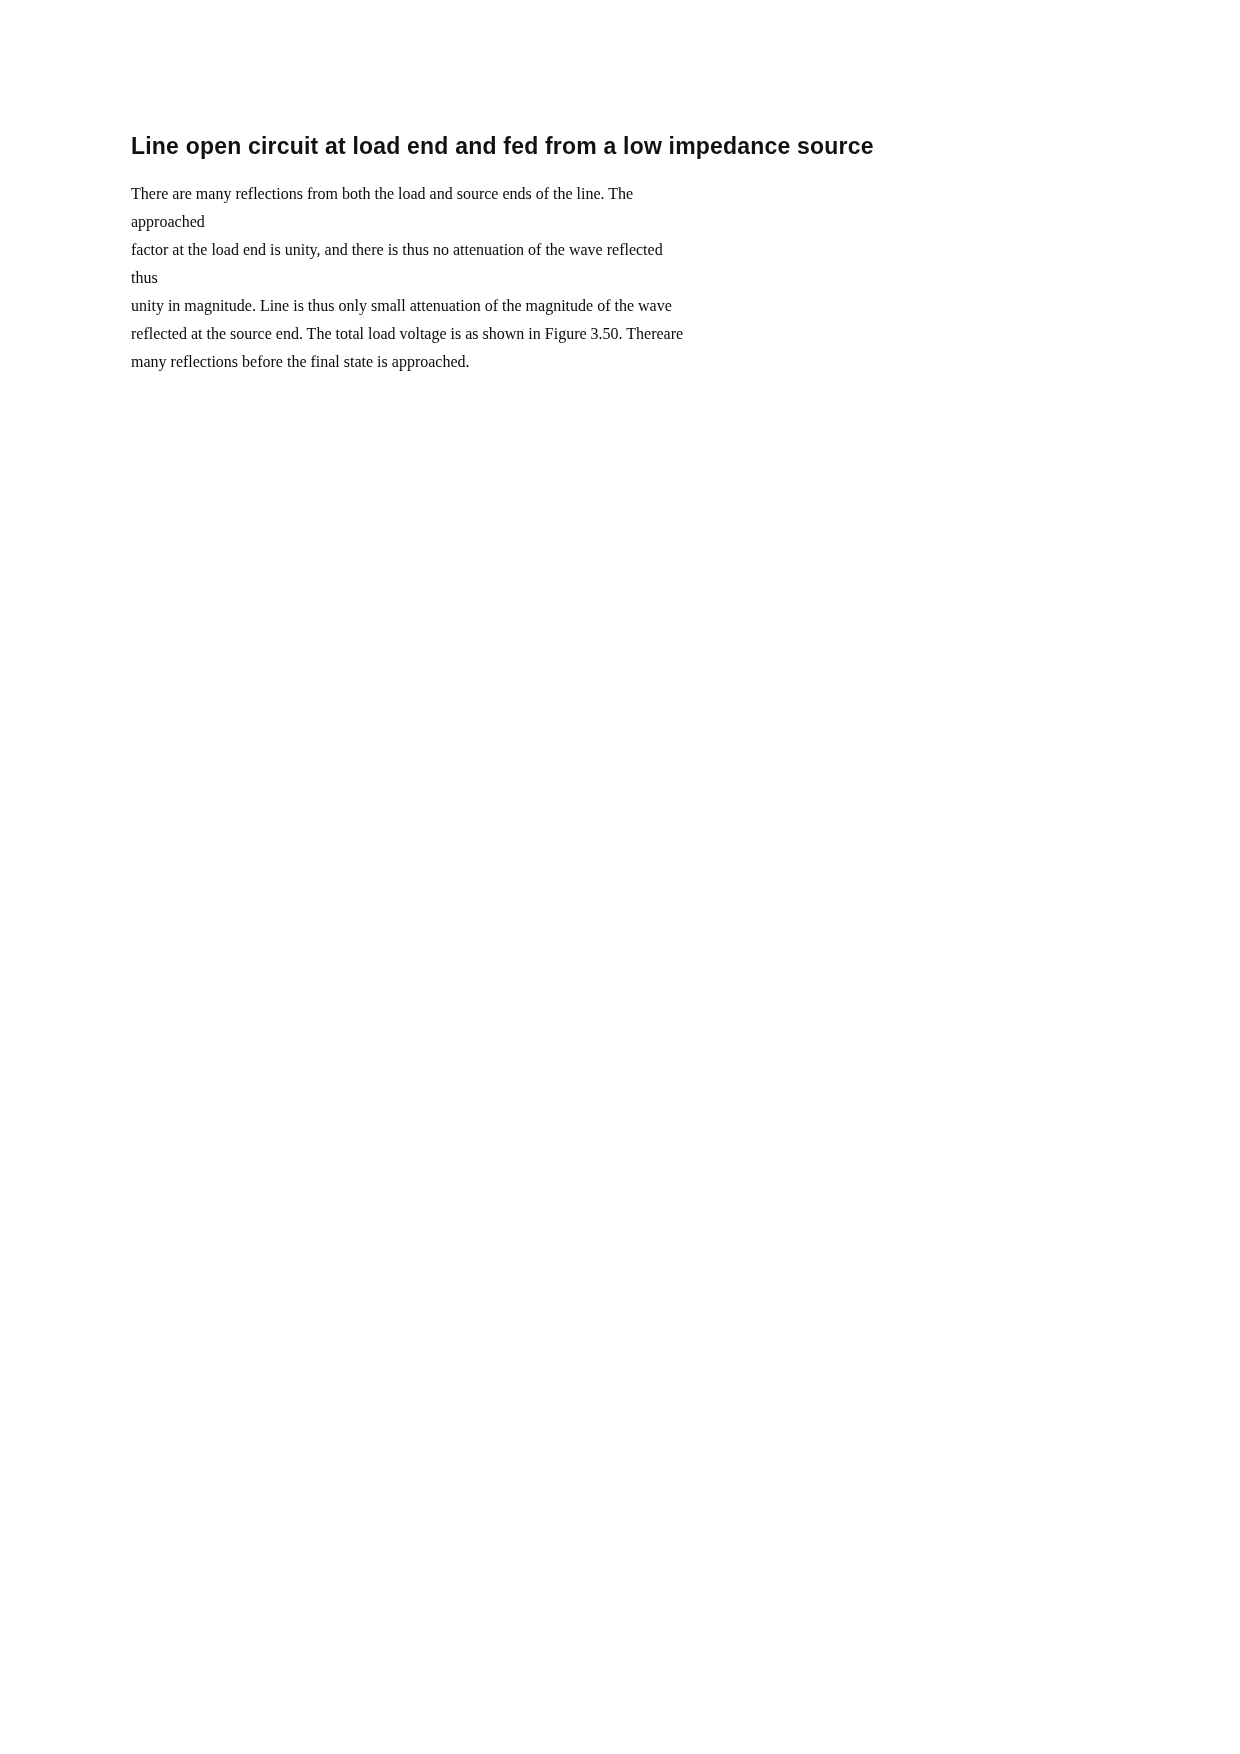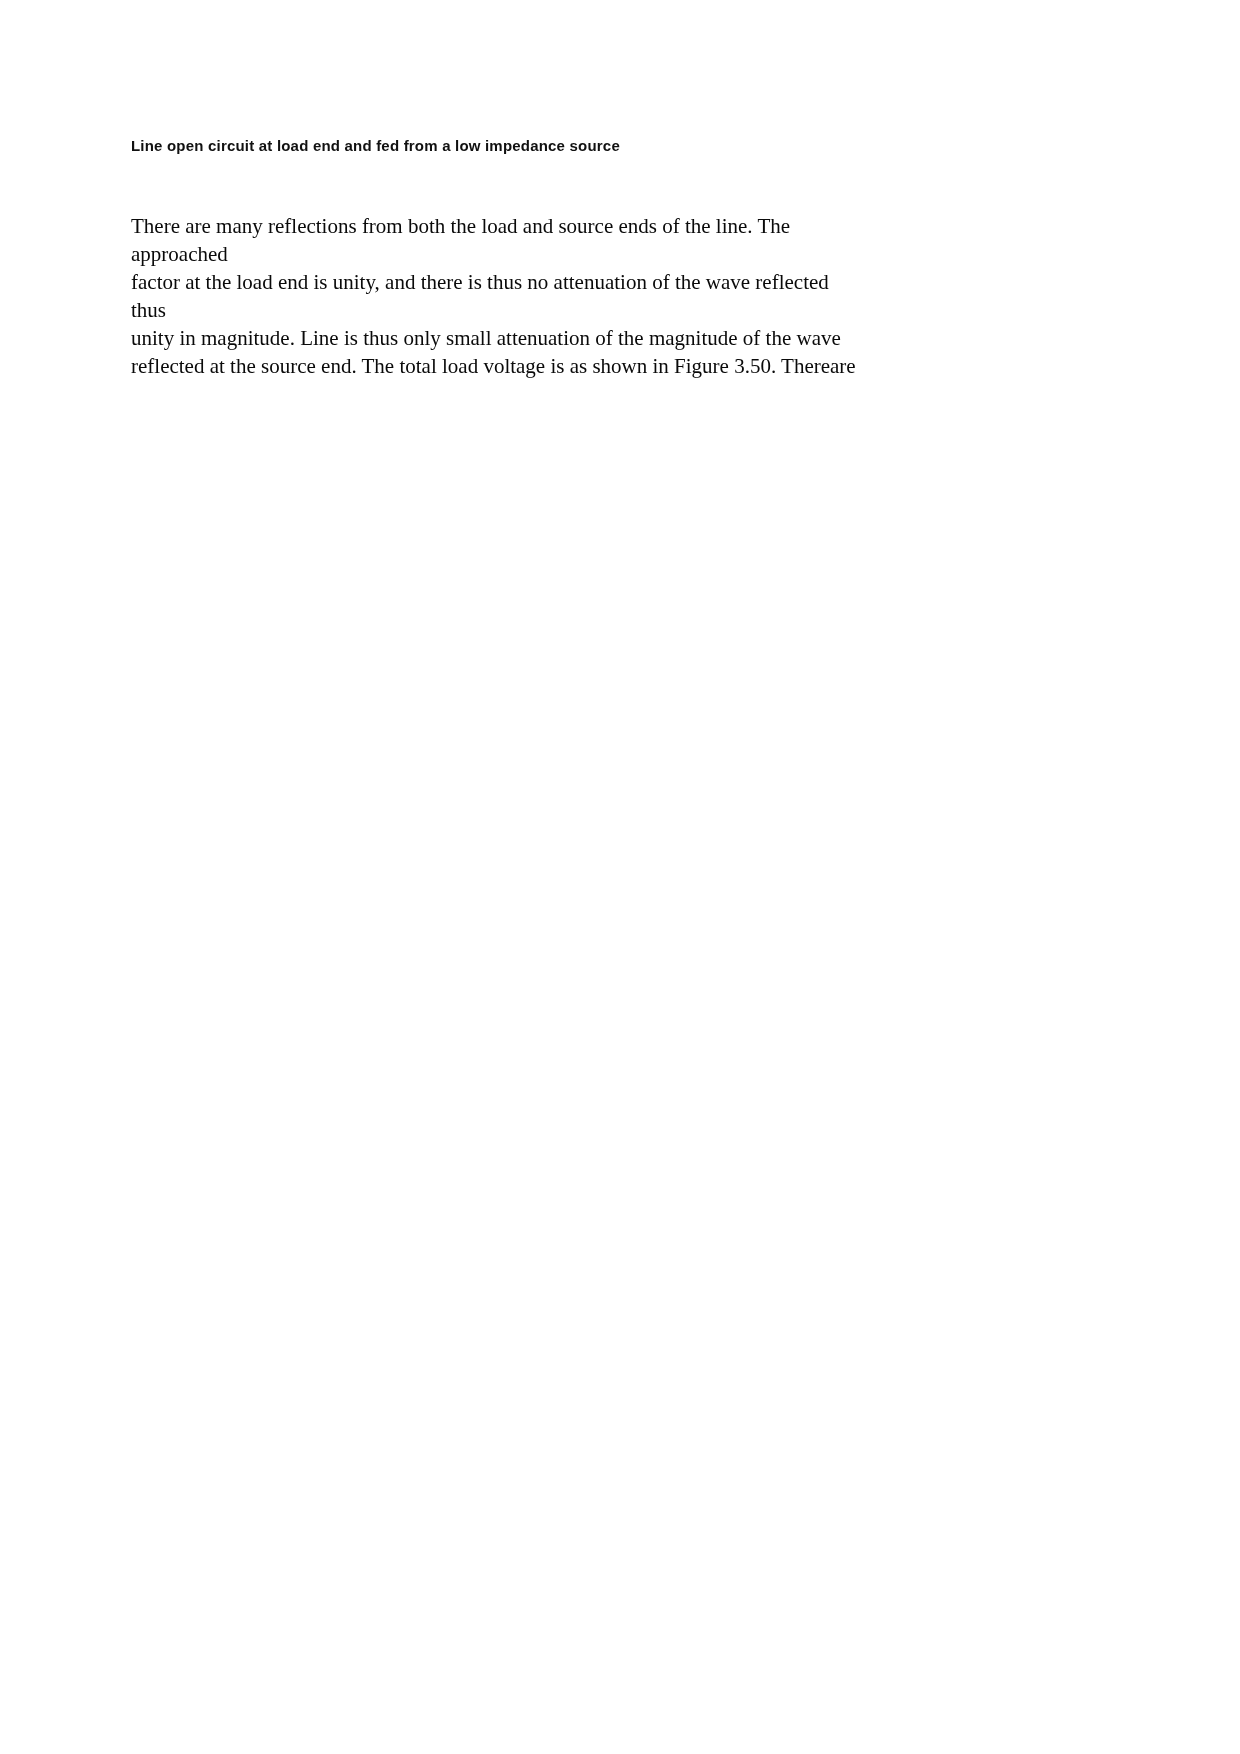--- a/index.html
+++ b/index.html
@@ -16,44 +16,45 @@
   }
   .content {
     position: absolute;
     left: 131px;
     top: 132px;
     width: 870px;
   }
   .heading {
     font-family: "Liberation Sans", "DejaVu Sans", sans-serif;
     font-weight: 700;
-    font-size: 15px;
+    font-size: 23px;
     line-height: 28px;
     color: #111111;
-    margin: 0 0 52px 0;
+    margin: 0 0 20px 0;
     letter-spacing: 0.2px;
   }
   .body-text {
     font-family: "Liberation Serif", "DejaVu Serif", serif;
-    font-size: 21px;
+    font-size: 16px;
     color: #0a0a0a;
   }
   .body-text .line {
     line-height: 28px;
     white-space: nowrap;
   }
 </style>
 </head>
 <body>
 
 <div class="page">
   <div class="content">
     <h1 class="heading">Line open circuit at load end and fed from a low impedance source</h1>
     <div class="body-text">
       <div class="line">There are many reflections from both the load and source ends of the line. The</div>
       <div class="line">approached</div>
       <div class="line">factor at the load end is unity, and there is thus no attenuation of the wave reflected</div>
       <div class="line">thus</div>
       <div class="line">unity in magnitude. Line is thus only small attenuation of the magnitude of the wave</div>
       <div class="line">reflected at the source end. The total load voltage is as shown in Figure 3.50. Thereare</div>
+      <div class="line">many reflections before the final state is approached.</div>
     </div>
   </div>
 </div>
 
 </body></html>

